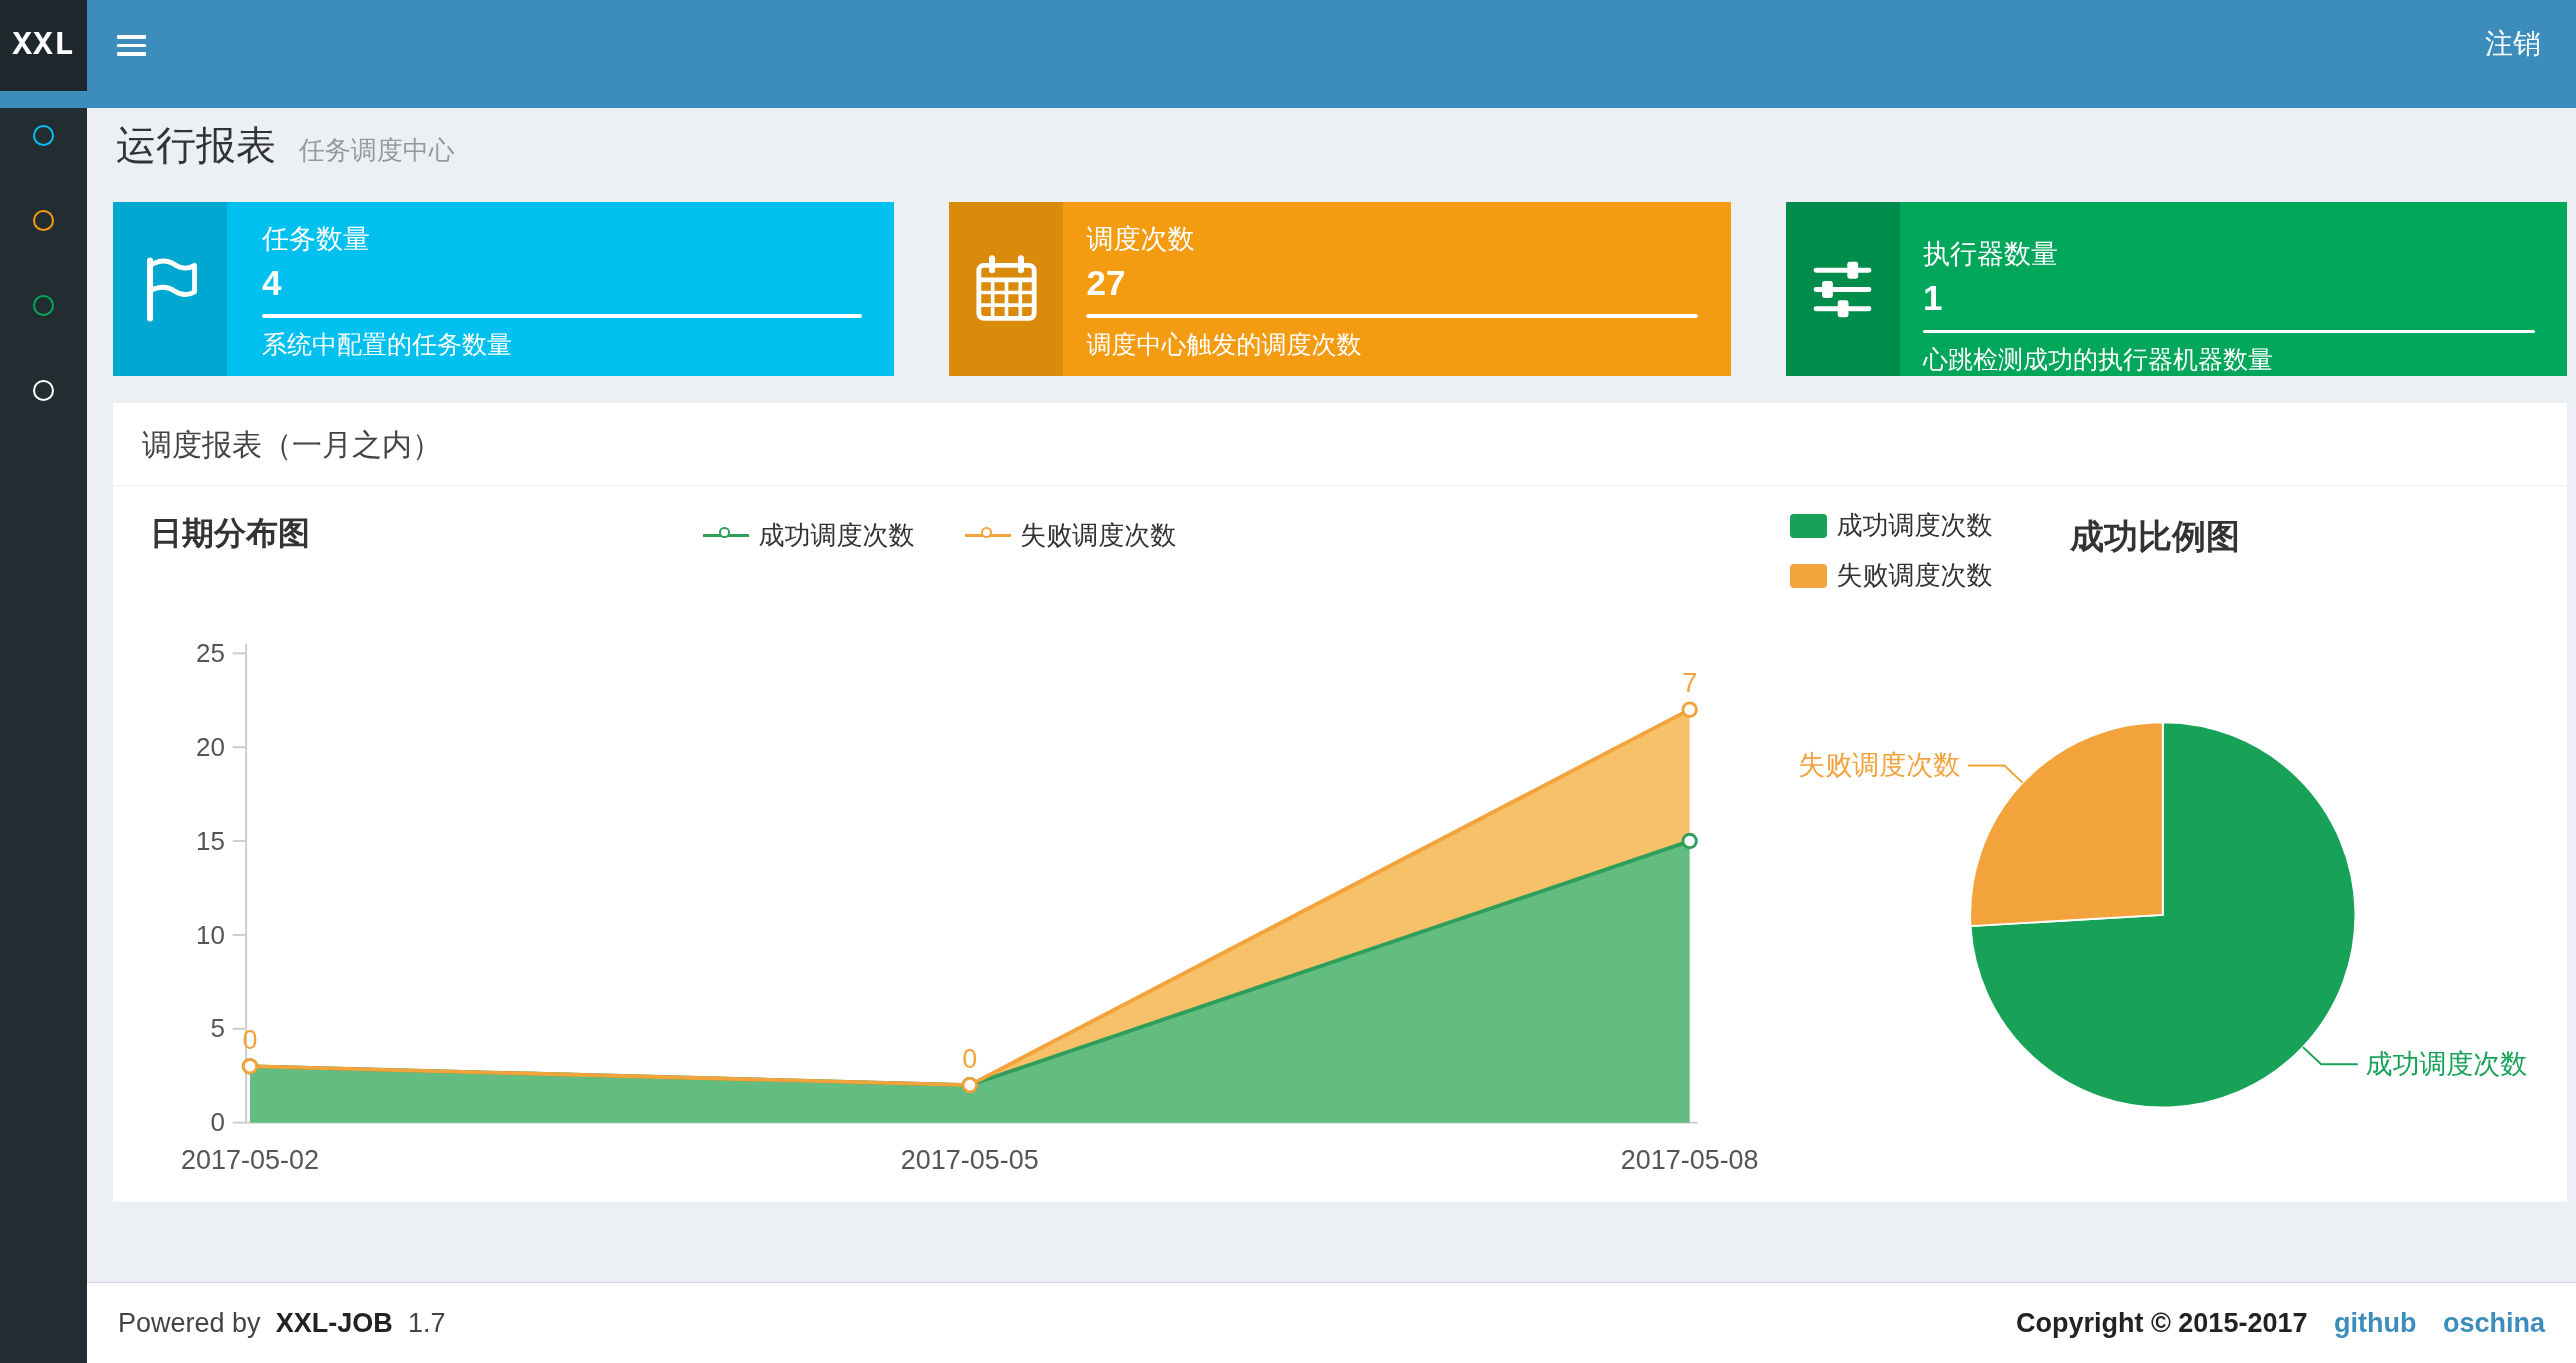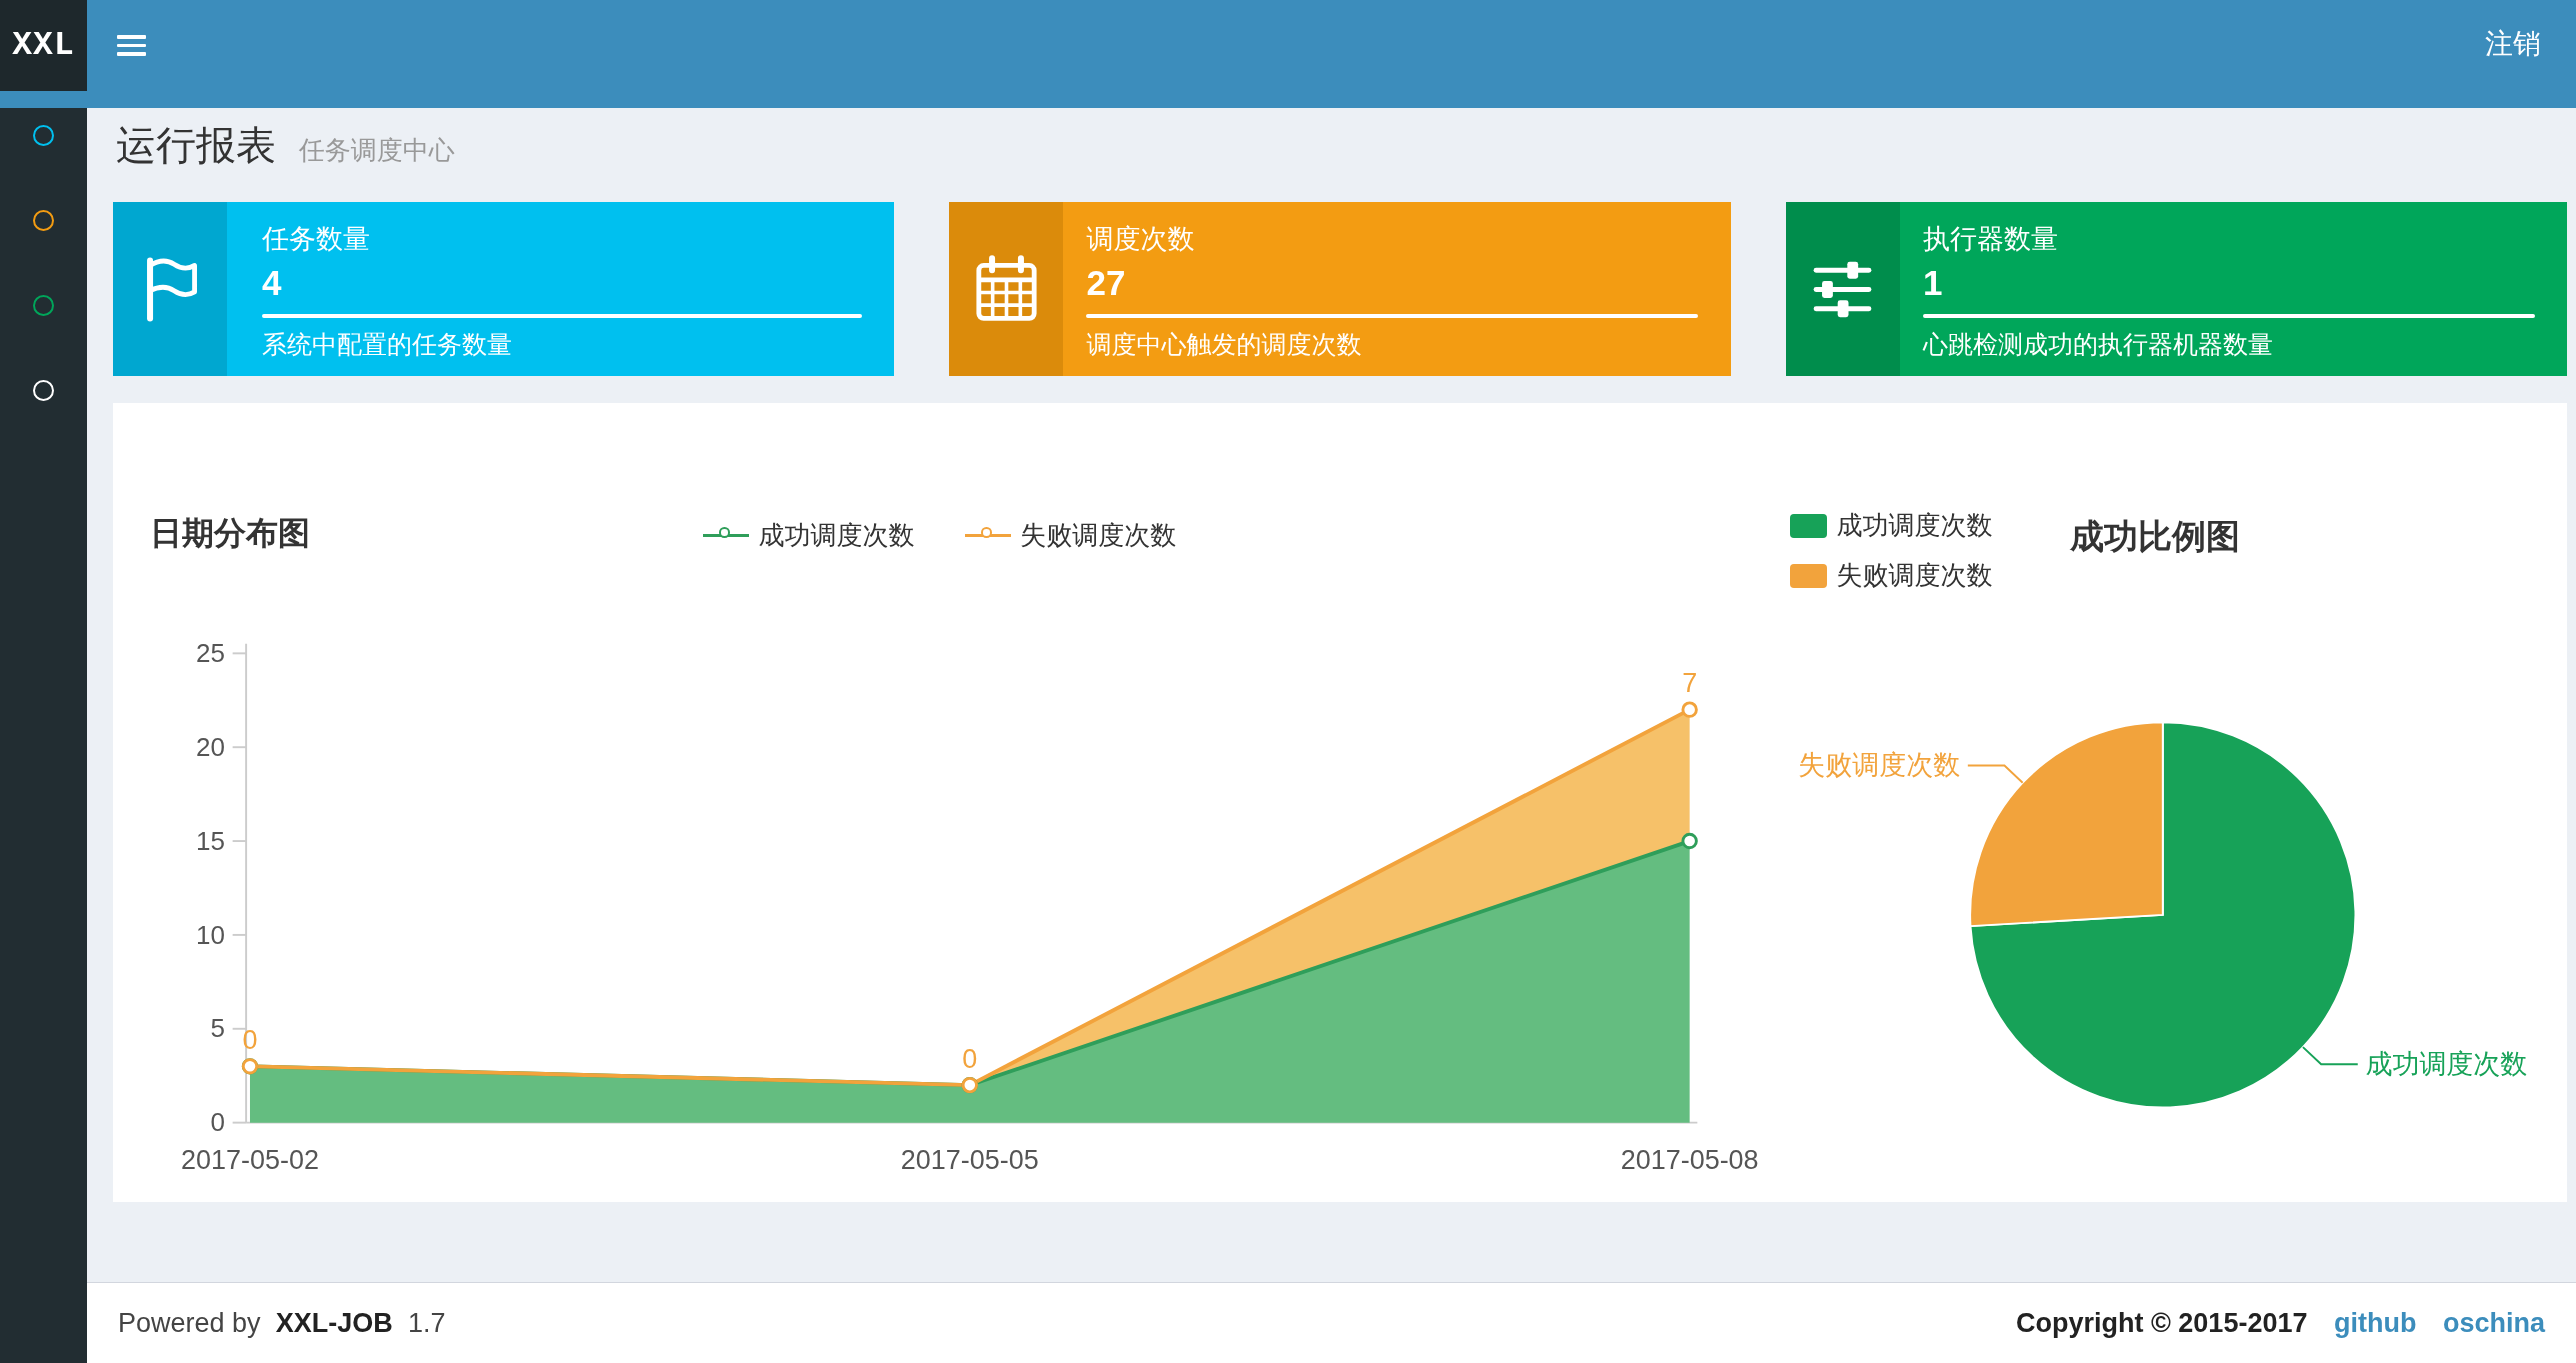--- a/index.html
+++ b/index.html
@@ -150,41 +150,42 @@
         </svg>
       </div>
       <div class="info-box-content">
         <div class="ib-title">调度次数</div>
         <div class="ib-number">27</div>
         <div class="ib-bar"></div>
         <div class="ib-desc">调度中心触发的调度次数</div>
       </div>
     </div>
 
-    <div class="info-box" style="background: rgb(0, 166, 90);">
+    <div class="info-box" style="background: rgb(0, 166, 90); align-items: flex-end;">
       <div class="info-box-icon" style="background: rgb(0, 141, 76);">
         <svg width="77" height="77" viewBox="0 0 64 64">
           <path d="M10 16 h44" stroke="#fff" stroke-width="4" stroke-linecap="round"></path>
           <rect x="36" y="9" width="9" height="14" rx="2" fill="#fff"></rect>
           <path d="M10 32 h44" stroke="#fff" stroke-width="4" stroke-linecap="round"></path>
           <rect x="15" y="25" width="9" height="14" rx="2" fill="#fff"></rect>
           <path d="M10 48 h44" stroke="#fff" stroke-width="4" stroke-linecap="round"></path>
           <rect x="28" y="41" width="9" height="14" rx="2" fill="#fff"></rect>
         </svg>
       </div>
       <div class="info-box-content">
         <div class="ib-title">执行器数量</div>
         <div class="ib-number">1</div>
         <div class="ib-bar"></div>
         <div class="ib-desc">心跳检测成功的执行器机器数量</div>
       </div>
     </div>
   </div>
 
   <section class="panel">
+    <div class="panel-header">调度报表（一月之内）</div>
     <div class="panel-body">
 
       <div class="chart-title left">日期分布图</div>
 
       <div class="line-legend">
         <div class="legend-item" style="color: rgb(47, 158, 90);">
           <span class="lmark">
               <i></i>
             </span>
           <span class="ltext">成功调度次数</span>

